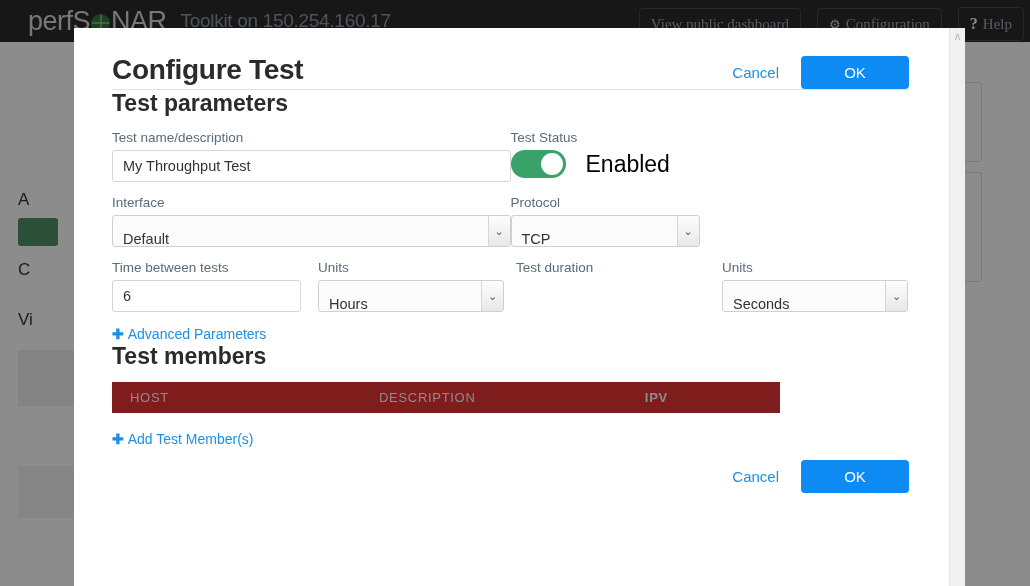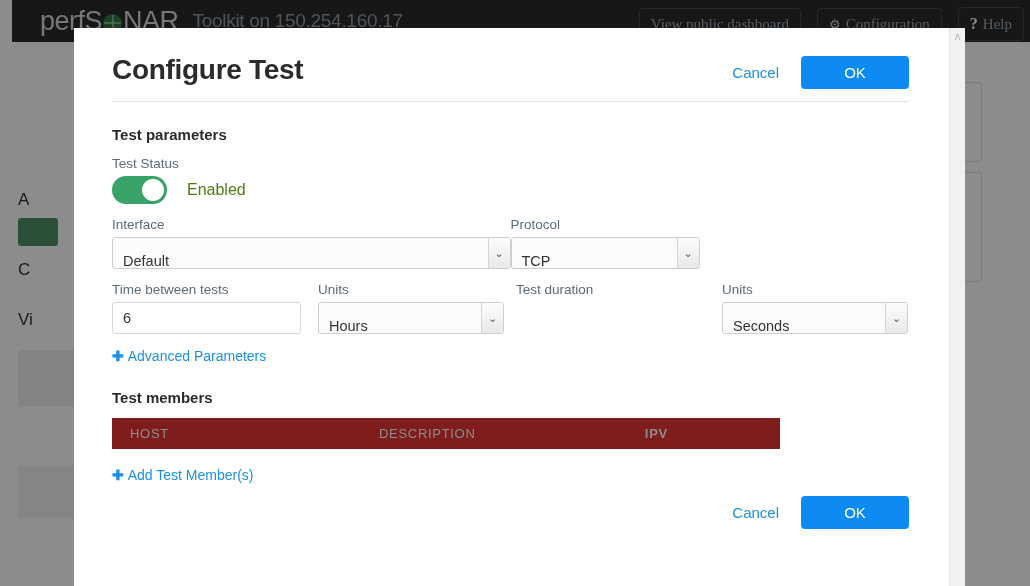--- a/index.html
+++ b/index.html
@@ -9,21 +9,21 @@
     font-family: "Liberation Sans", sans-serif;
     background: #ffffff;
   }
 
   
   #app-background {
     position: absolute; inset: 0;
     background: #ffffff;
   }
   .topbar {
-    position: absolute; top: 0; left: 12px; right: 0; height: 42px;
+    position: absolute; top: 0; left: 0; right: 0; height: 42px;
     background: #2b2b2b;
     display: flex; align-items: center;
   }
   .brand {
     margin-left: 28px;
     font-size: 27px;
     font-weight: 400;
     letter-spacing: -0.5px;
     color: #d9d9d9;
     display: flex; align-items: center;
@@ -110,43 +110,41 @@
     color: #b8b8b8; font-size: 11px; line-height: 1;
   }
   #modal-body {
     position: absolute; left: 0; top: 0; right: 16px; bottom: 0;
     padding: 26px 40px 0 38px;
   }
 
   .modal-header {
     display: flex; align-items: flex-start; justify-content: space-between;
     border-bottom: 1px solid #e3e3e3;
-    padding-bottom: 12px;
     margin-right: 0;
   }
   .modal-title {
     font-size: 28px; font-weight: bold; color: #2b2b2b;
     letter-spacing: -0.3px;
   }
   .header-actions { display: flex; align-items: center; gap: 18px; margin-top: 2px;}
   .link-btn {
     color: #1d8fe8; font-size: 15px; background: none; border: none;
     cursor: pointer; padding: 2px 4px;
   }
   .primary-btn {
     background: #0d8bf2; color: #ffffff; border: none;
     border-radius: 4px;
     font-size: 15px;
     width: 108px; height: 33px;
     cursor: pointer;
   }
 
   .section-title {
-    font-size: 15px; font-weight: bold; color: #2b2b2b;
-    margin-top: 24px;
+    font-size: 23px; font-weight: bold; color: #2b2b2b;
   }
 
   .grid-2 { display: flex; gap: 0; }
   .col-left { width: 404px; }
   .col-right { width: 404px; }
 
   .field-label {
     font-size: 13.5px; color: #5b6b77; margin: 13px 0 5px 0;
   }
   .text-input {
@@ -179,21 +177,21 @@
   .toggle {
     width: 55px; height: 28px; border-radius: 14px;
     background: #39a269; position: relative; cursor: pointer;
     flex: none;
   }
   .toggle .knob {
     position: absolute; top: 3px; left: 30px;
     width: 22px; height: 22px; border-radius: 50%;
     background: #ffffff;
   }
-  .status-text { font-size: 16px; color: #4d7c0f; }
+  .status-text { font-size: 23px; color: #000000; }
 
   .row-4 { display: flex; }
   .f-w200 { width: 189px; }
   .f-w186 { width: 186px; margin-left: 17px; }
   .f-sp    { width: 12px; }
 
   .adv-link {
     margin-top: 14px;
     color: #1d8fe8; font-size: 14px; cursor: pointer;
     display: inline-flex; align-items: center; gap: 4px;
@@ -314,20 +312,24 @@
       <div class="header-actions">
         <button class="link-btn">Cancel</button>
         <button class="primary-btn">OK</button>
       </div>
     </div>
 
     
     <div class="section-title">Test parameters</div>
 
     <div class="grid-2">
+      <div class="col-left">
+        <div class="field-label">Test name/description</div>
+        <input class="text-input" type="text" value="My Throughput Test" style="">
+      </div>
       <div class="col-right">
         <div class="field-label">Test Status</div>
         <div class="status-row">
           <div class="toggle">
             <div class="knob"></div>
           </div>
           <div class="status-text">Enabled</div>
         </div>
       </div>
     </div>

